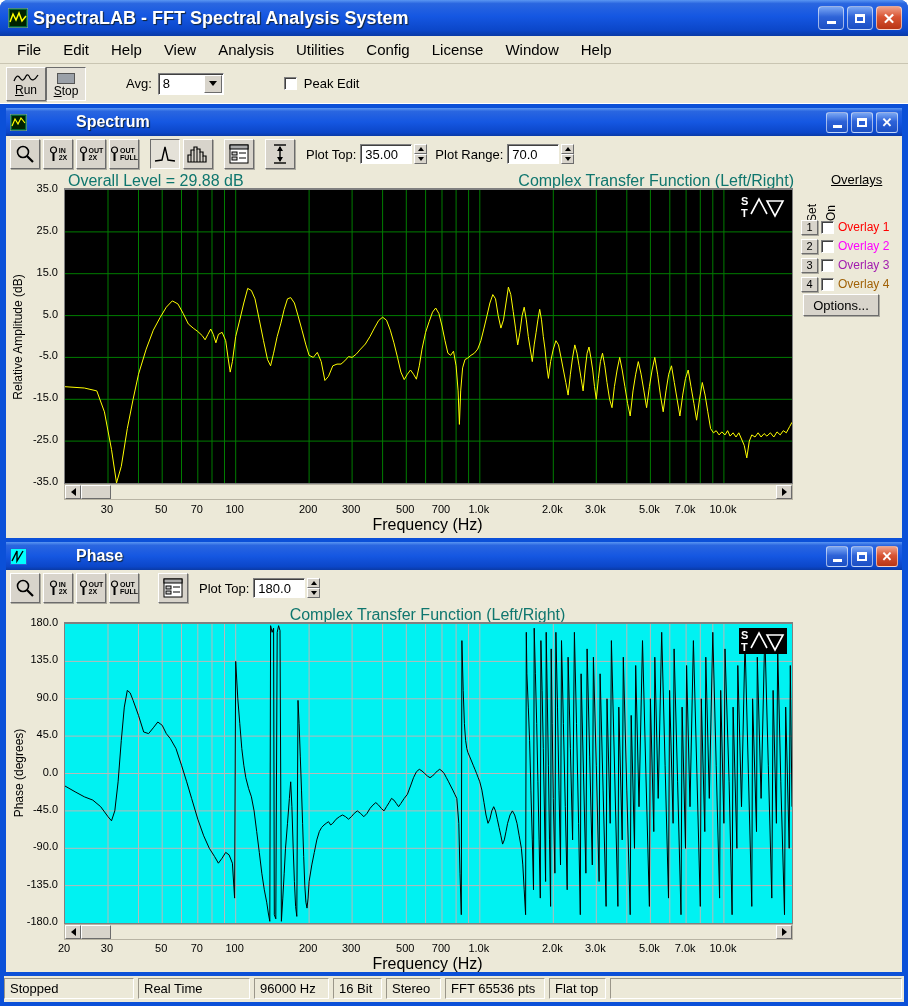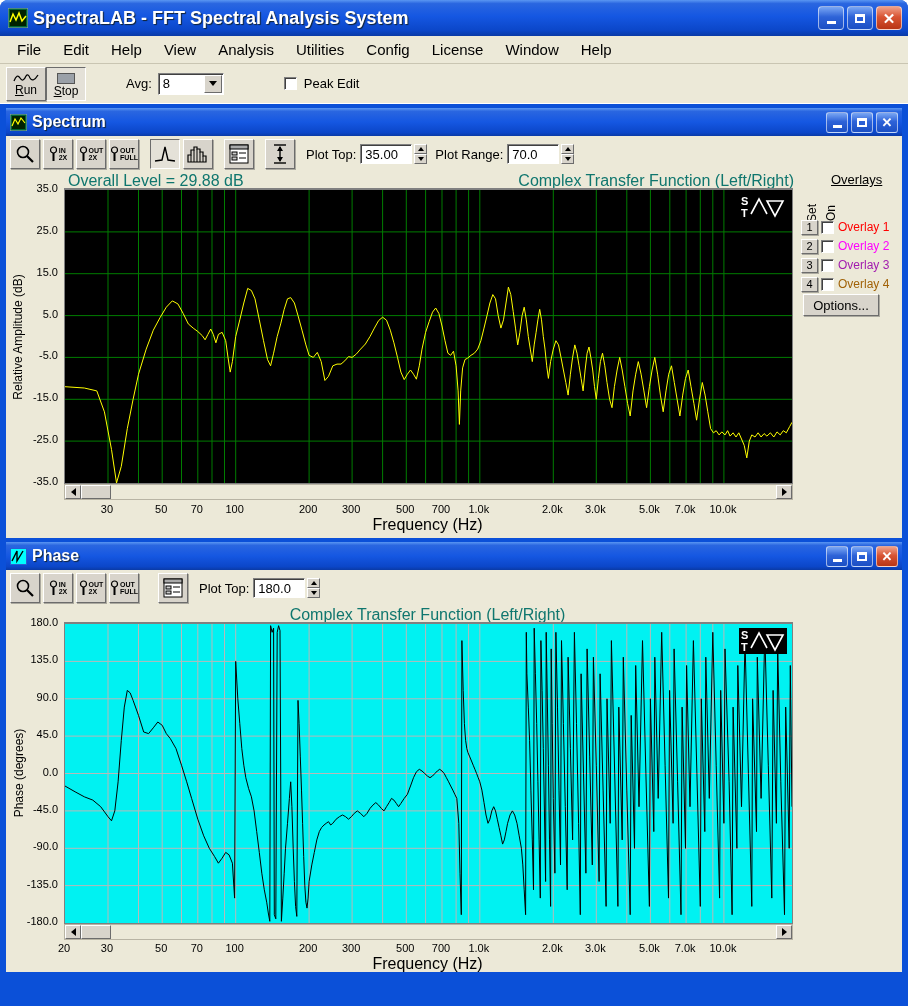--- a/index.html
+++ b/index.html
@@ -43,21 +43,21 @@
   .tri-down{width:0;height:0;border-left:4px solid transparent;border-right:4px solid transparent;border-top:5px solid #000;}
   .tri-up{width:0;height:0;border-left:3px solid transparent;border-right:3px solid transparent;border-bottom:4px solid #000;}
   .tri-dn-s{width:0;height:0;border-left:3px solid transparent;border-right:3px solid transparent;border-top:4px solid #000;}
   .checkbox{width:13px;height:13px;background:#fff;border:1px solid;border-color:#808080 #fff #fff #808080;box-shadow:inset 1px 1px 0 #404040;box-sizing:border-box;}
   .ph-label{font-size:13px;margin-left:7px;}
   .peakhold{display:flex;align-items:center;margin-left:60px;}
 
   
   .client{position:absolute;left:4px;right:4px;top:104px;bottom:32px;background:#0b50d8;}
   .child{position:absolute;left:0;right:0;border:2px solid #0b50d8;box-sizing:border-box;background:#ece9d8;}
-  .child .ctitle{height:28px;background:linear-gradient(180deg,#5a96f2 0%,#2a66e0 12%,#1557e2 50%,#0b46c8 88%,#0a3aa6 100%);display:flex;align-items:center;padding:0 4px;}
+  .child .ctitle{height:28px;background:linear-gradient(180deg,#5a96f2 0%,#2a66e0 12%,#1557e2 50%,#0b46c8 88%,#0a3aa6 100%);display:flex;align-items:center;padding:0 4px;gap:44px;}
   .child .ctitle .wicon{width:17px;height:17px;margin-right:5px;}
   .child .ctitle .ttext{color:#fff;font-weight:bold;font-size:16px;flex:1;text-shadow:1px 1px 1px #123;}
   .ctoolbar{height:36px;display:flex;align-items:center;padding-left:4px;background:#ece9d8;}
   .tbtn{width:30px;height:30px;margin-right:3px;display:flex;align-items:center;justify-content:center;flex-direction:column;color:#000;}
   .tbtn svg{display:block;}
   .zoomtxt{display:flex;align-items:center;gap:1px;}
   .zt{font-size:7px;font-weight:bold;line-height:1.05;text-align:left;}
   .gap{width:8px;}
   .fieldlbl{font-size:13px;margin:0 4px 0 8px;}
   .edit{width:52px;height:20px;background:#fff;border:1px solid;border-color:#808080 #fff #fff #808080;box-shadow:inset 1px 1px 0 #404040;font-size:13px;display:flex;align-items:center;padding-left:4px;box-sizing:border-box;}
@@ -568,13 +568,23 @@
             <span style="left: 585.448px;">5.0k</span>
             <span style="left: 621.125px;">7.0k</span>
             <span style="left: 658.943px;">10.0k</span>
           </div>
         <div class="xaxis-title" style="left:58px;top:349px;width:727px;">Frequency (Hz)</div>
       </div>
     </div>
 
   </div>
 
+  <div class="statusbar" id="statusbar">
+      <div class="spanel" style="left: 0px; width: 130px;">Stopped</div>
+      <div class="spanel" style="left: 134px; width: 112px;">Real Time</div>
+      <div class="spanel" style="left: 250px; width: 75px;">96000 Hz</div>
+      <div class="spanel" style="left: 329px; width: 49px;">16 Bit</div>
+      <div class="spanel" style="left: 382px; width: 55px;">Stereo</div>
+      <div class="spanel" style="left: 441px; width: 100px;">FFT 65536 pts</div>
+      <div class="spanel" style="left: 545px; width: 57px;">Flat top</div>
+      <div class="spanel" style="left: 606px; width: 292px;"></div>
+    </div>
 </div>
 
 </body></html>

